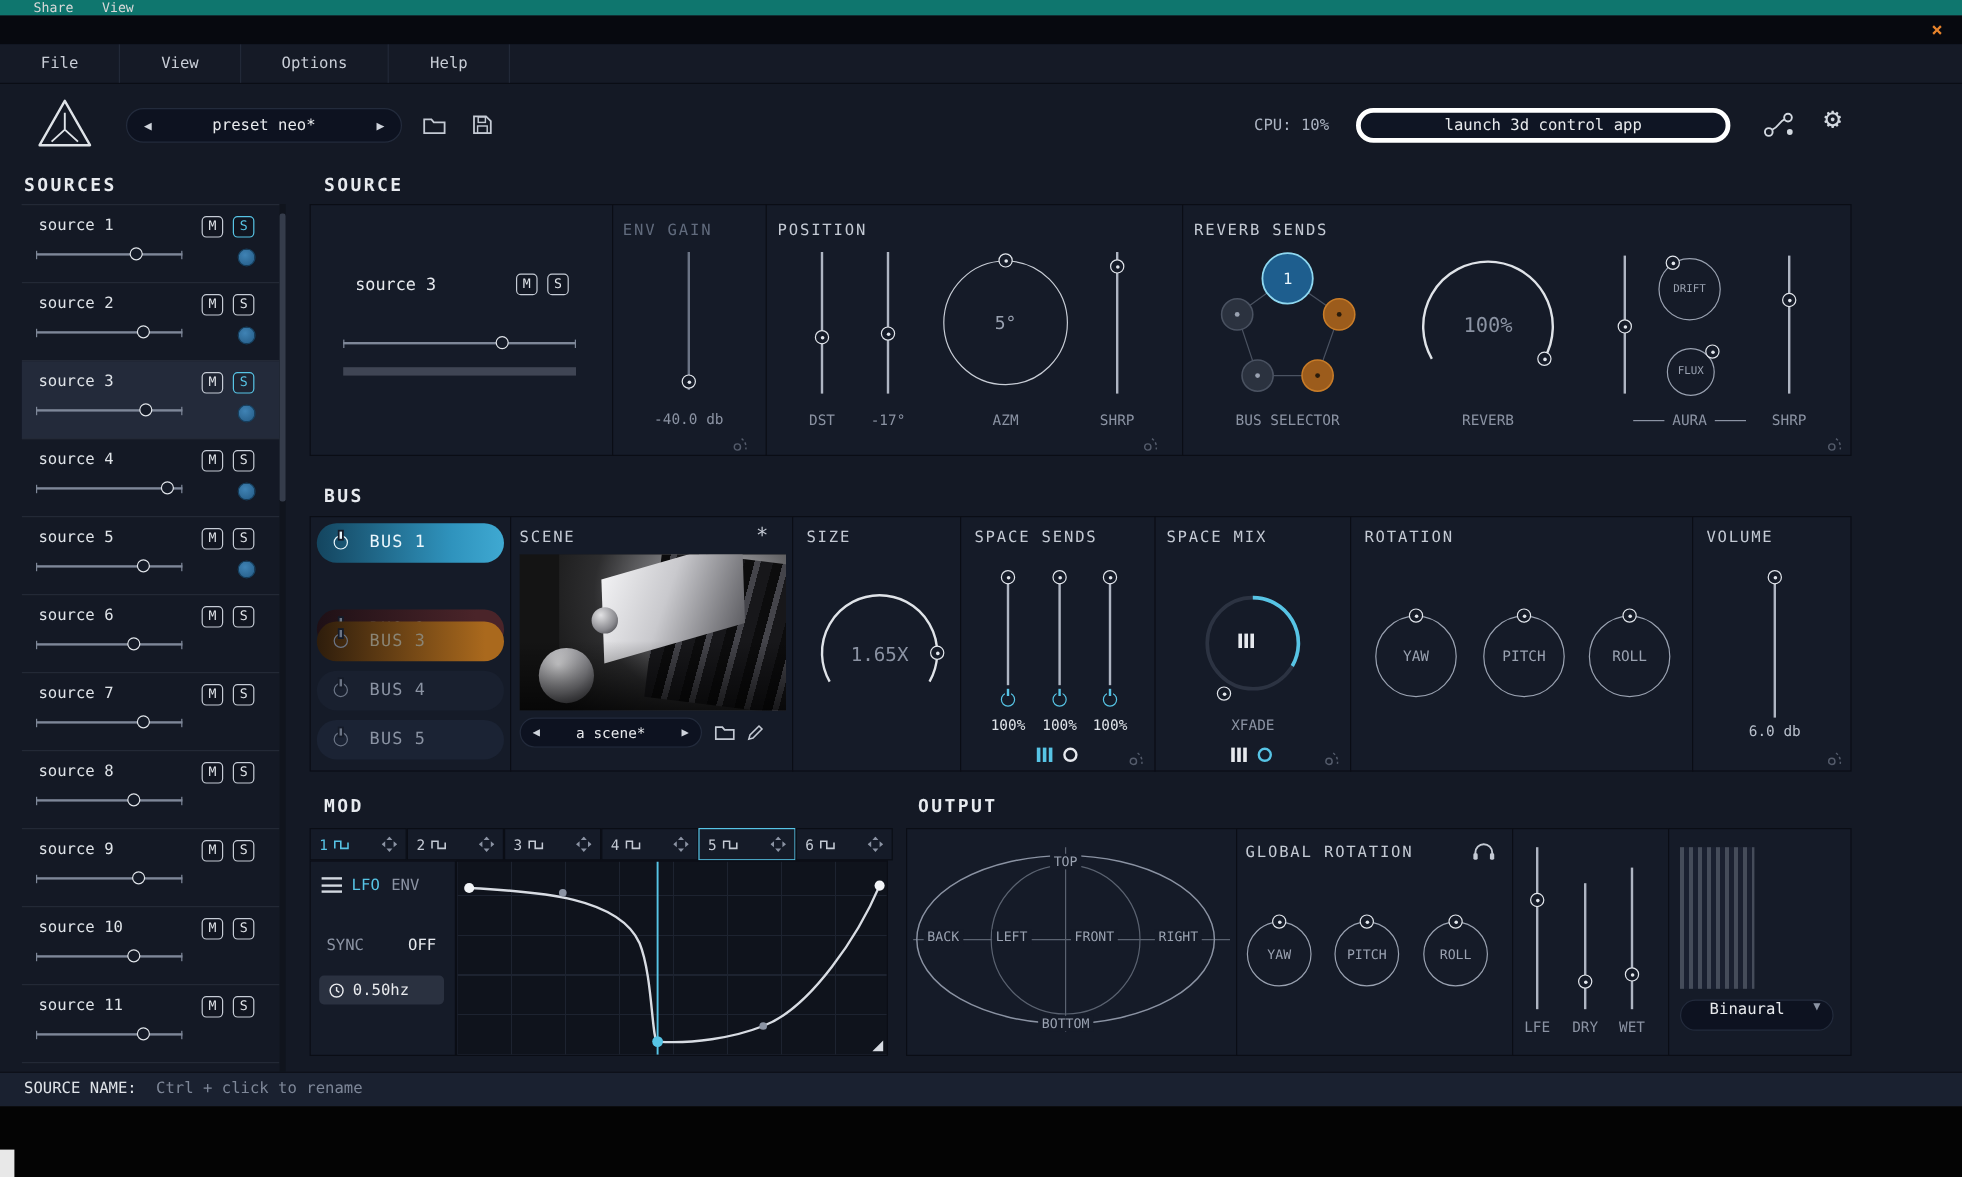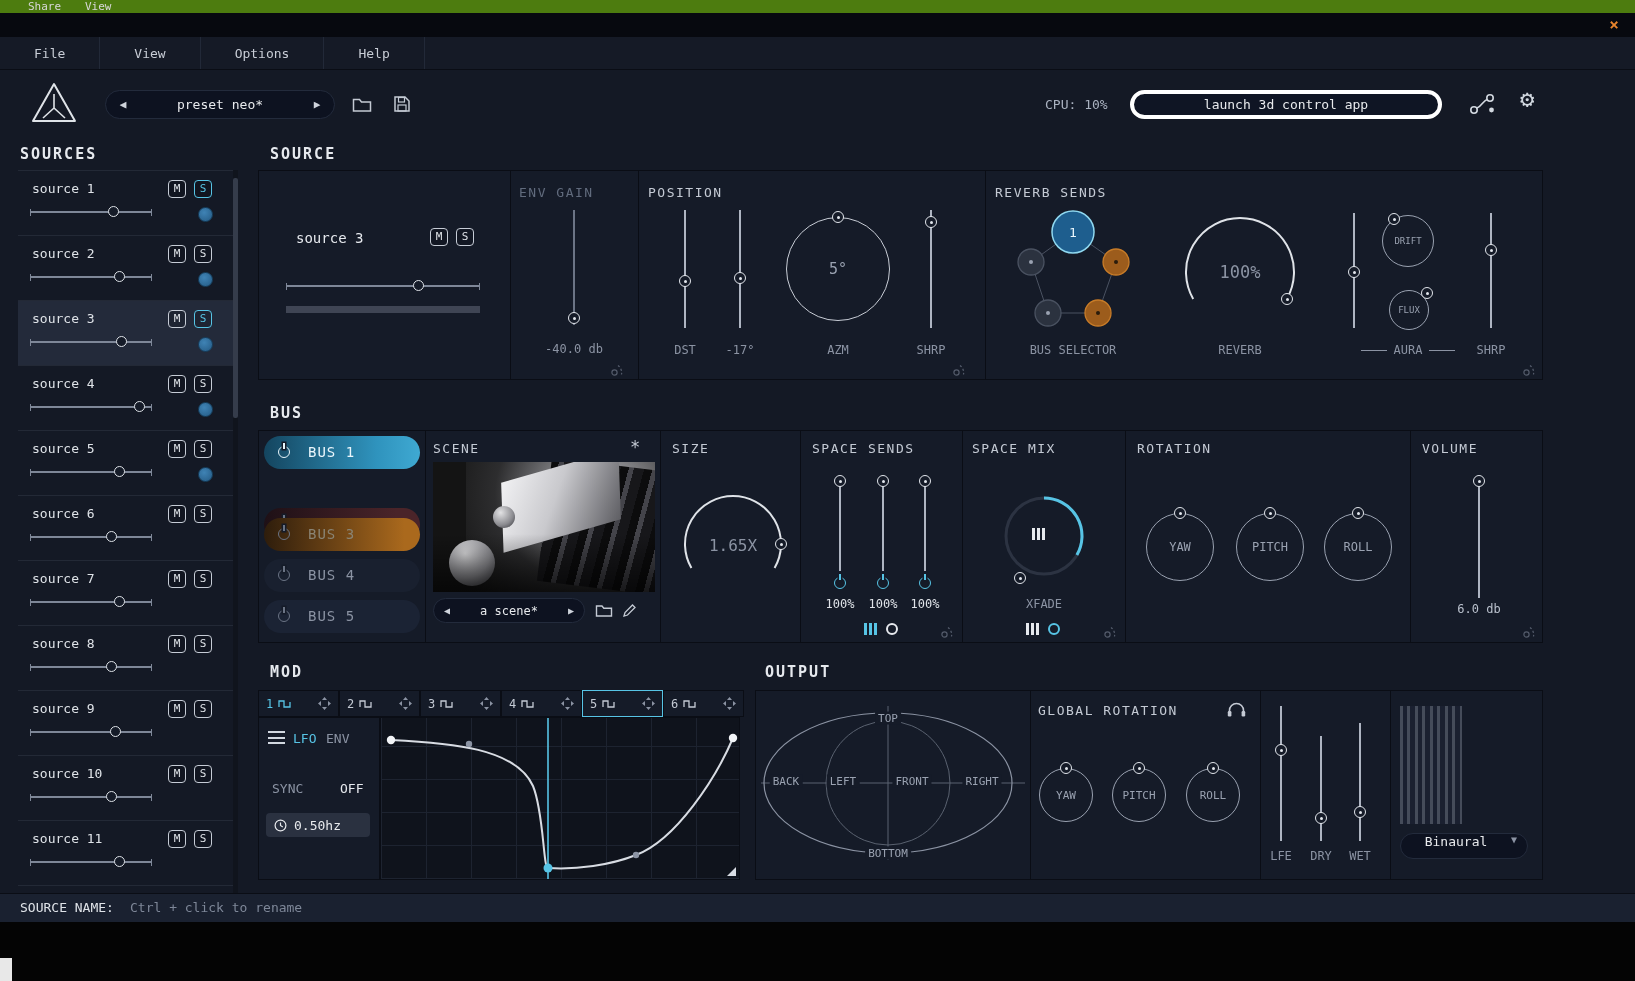--- a/index.html
+++ b/index.html
@@ -1,20 +1,20 @@
 <!DOCTYPE html>
 <html><head>
 <meta charset="utf-8">
 <style>
   html,body{margin:0;padding:0;background:#0b0b0c;}
   body{font-family:"DejaVu Sans Mono","Liberation Mono",monospace;}
   .desktop{position:relative;width:1635px;height:981px;background:#1a1a1c;overflow:hidden;}
   .abs{position:absolute;}
   
-  .bgtop{position:absolute;left:0;top:0;width:100%;height:13px;background:#4d7c0f;color:#d8d8d8;font-size:11px;}
+  .bgtop{position:absolute;left:0;top:0;width:100%;height:13px;background:#0f766e;color:#d8d8d8;font-size:11px;}
   .bgtop span{position:absolute;top:0;}
   
   .app{position:absolute;left:0;top:13px;width:1635px;height:909px;background:#141925;overflow:hidden;}
   .titlebar{position:absolute;left:0;top:0;width:100%;height:24px;background:#07090f;color:#e8eaed;font-size:13px;}
   .titlebar .ttl{position:absolute;width:100%;text-align:center;top:4px;}
   .closex{position:absolute;right:16px;top:2px;color:#e8842c;font-size:16px;font-weight:bold;cursor:default;}
   .menubar{position:absolute;left:0;top:24px;width:100%;height:33px;background:#151a26;border-bottom:1px solid #0a0d15;display:flex;color:#c8cdd6;font-size:13px;box-sizing:border-box;}
   .menubar .mi{padding:0 34px;display:flex;align-items:center;border-right:1px solid #222938;}
   
   .pillnav{position:absolute;left:105px;top:77px;width:230px;height:29px;background:#0d1220;border:1px solid #232b3c;border-radius:15px;box-sizing:border-box;display:flex;align-items:center;color:#e8eaed;font-size:13px;}

